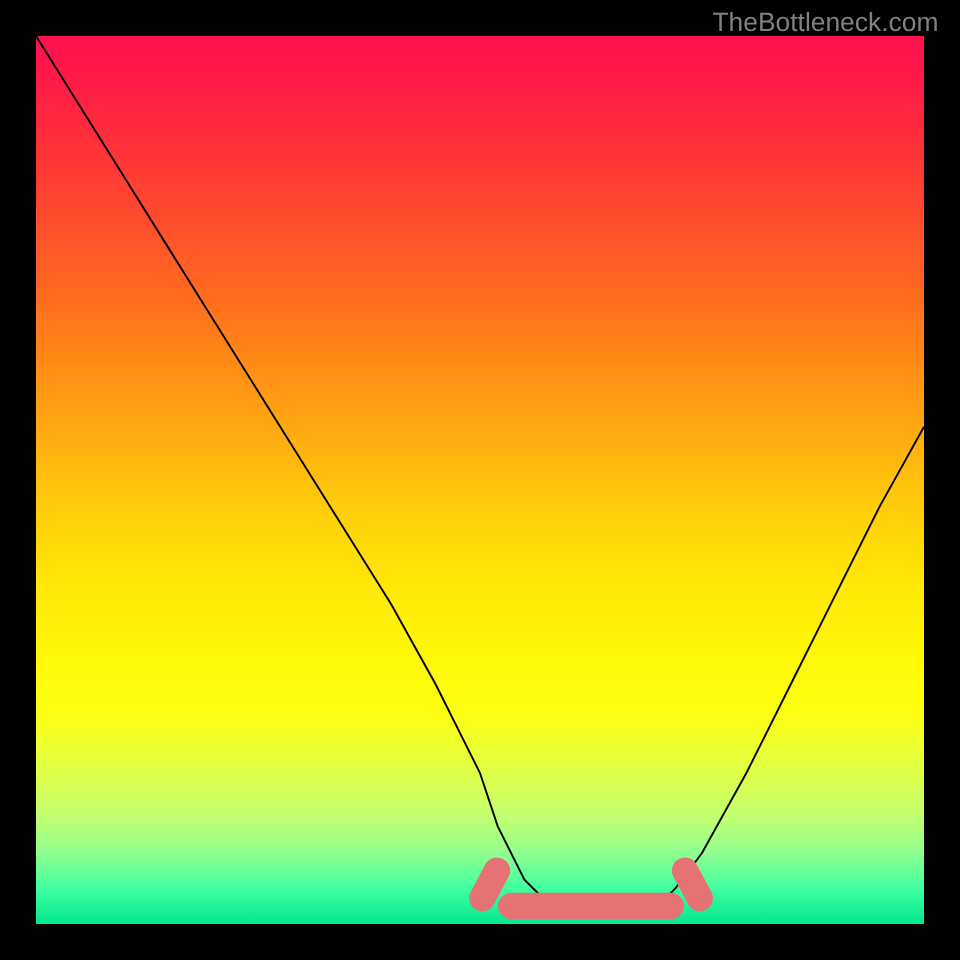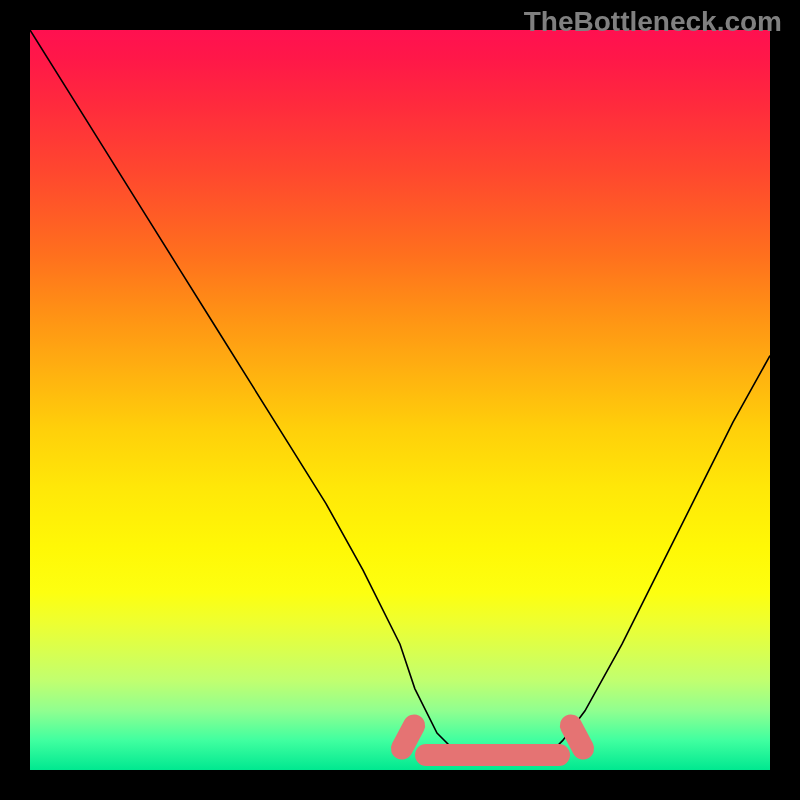--- a/index.html
+++ b/index.html
@@ -8,22 +8,22 @@
     height: 800px;
     background: #000;
     position: relative;
     font-family: Arial, sans-serif;
     overflow: hidden;
   }
   .attribution {
     position: absolute;
     top: 6px;
     right: 18px;
-    font-size: 28px;
-    font-weight: bold;
+    font-size: 22px;
+    font-weight: normal;
     color: #808080;
     z-index: 10;
   }
   .plot-area {
     position: absolute;
     left: 30px;
     top: 30px;
     width: 740px;
     height: 740px;
     overflow: hidden;

